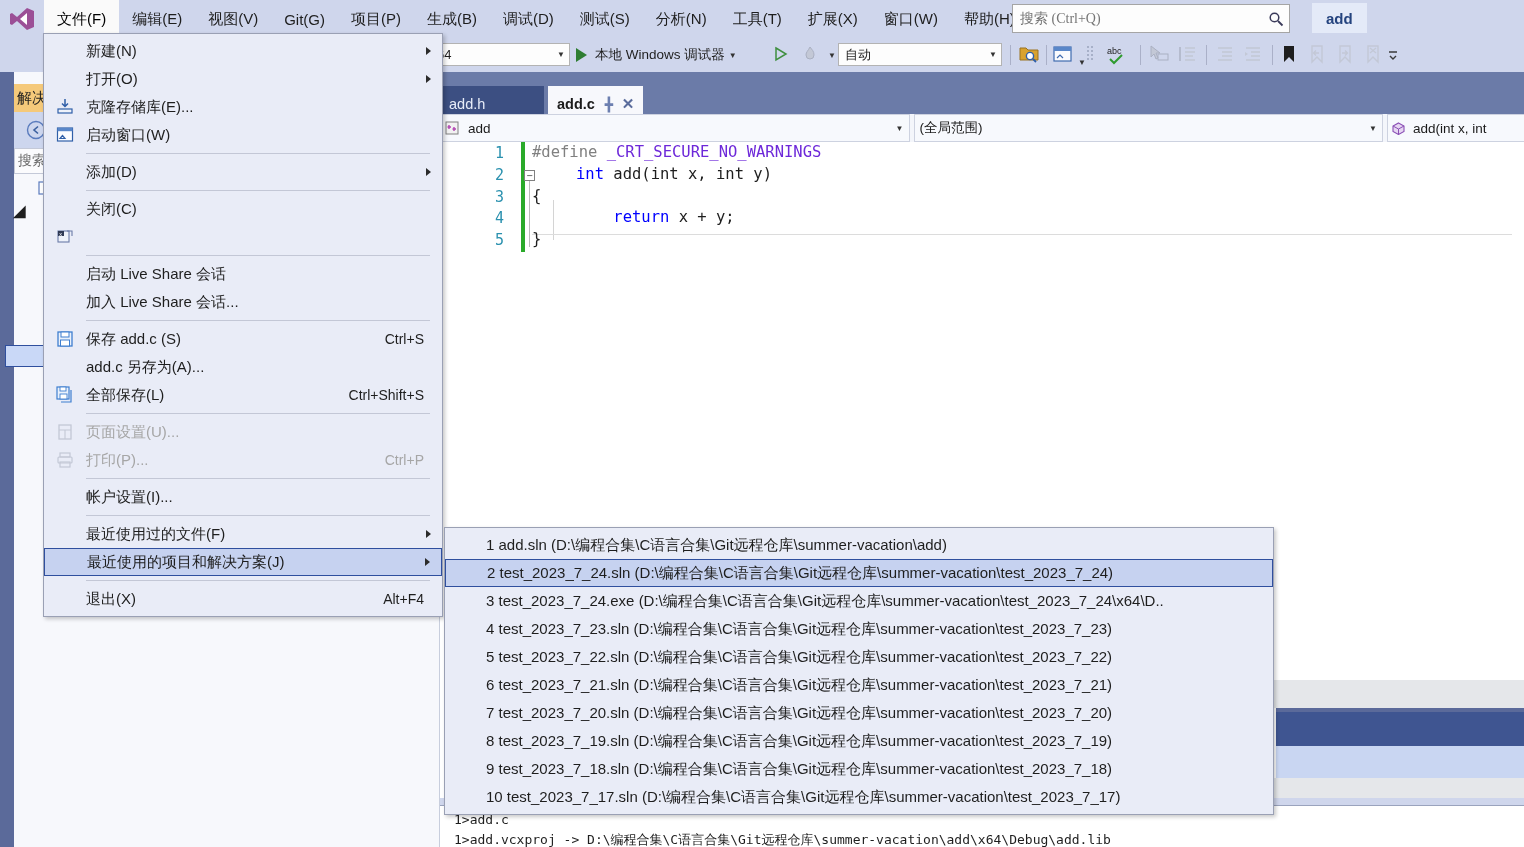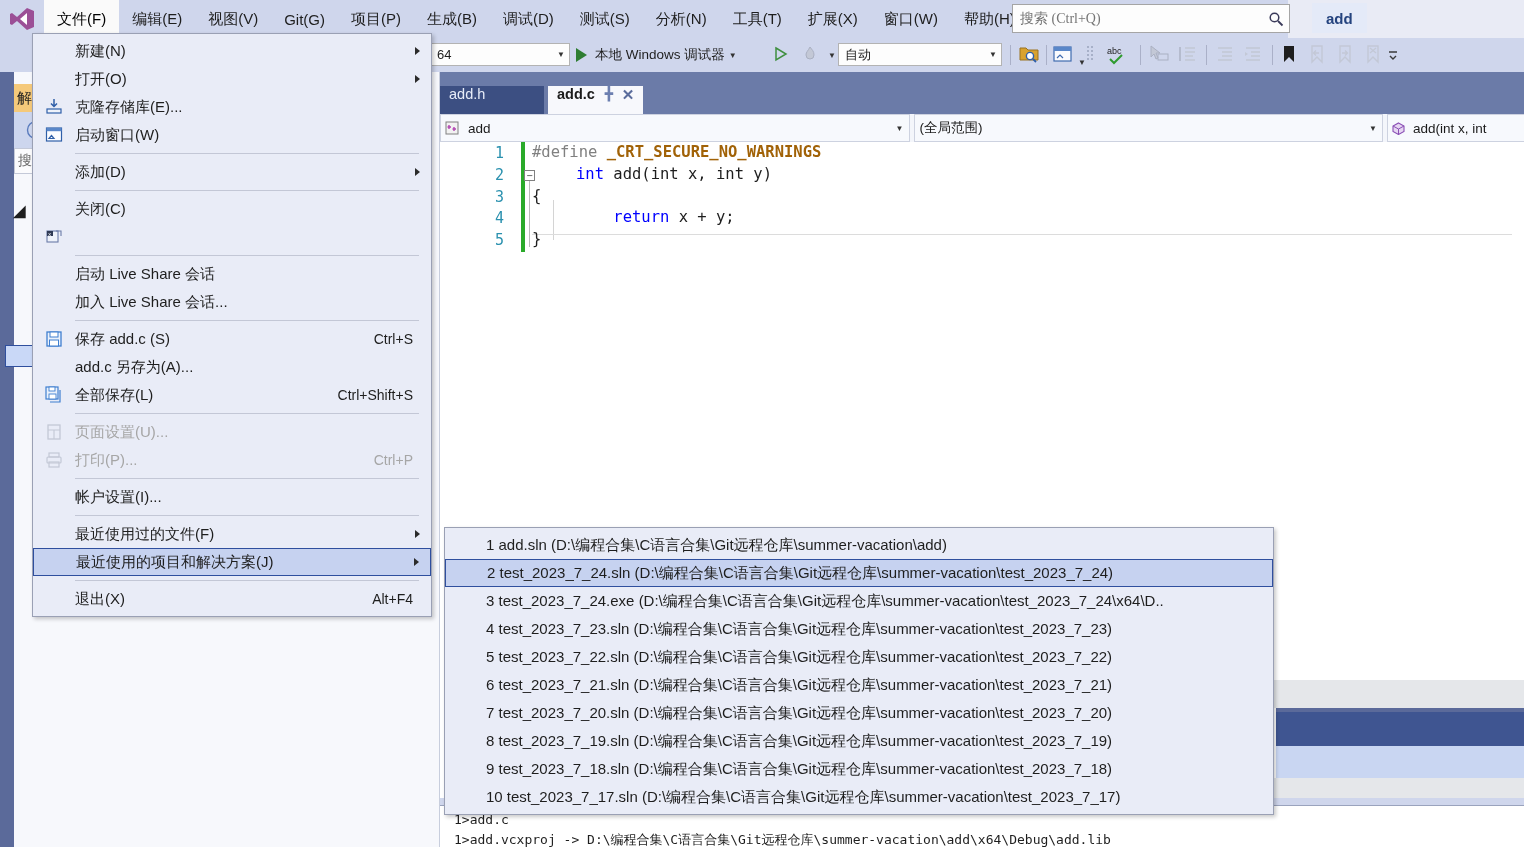--- a/index.html
+++ b/index.html
@@ -7,21 +7,21 @@
     margin: 0; padding: 0;
     width: 1524px; height: 847px;
     overflow: hidden;
     font-family: "Liberation Sans", sans-serif;
     background: #e9ebf5;
   }
   #app { position: relative; width: 1524px; height: 847px; background: #e9ebf5; }
 
   
   .menubar {
-    position: absolute; left: 0; top: 0; width: 1288px; height: 38px;
+    position: absolute; left: 0; top: 0; width: 1524px; height: 38px;
     background: #cfd6ec;
     display: flex; align-items: center;
   }
   .vs-logo { width: 44px; height: 38px; display: flex; align-items: center; justify-content: center; }
   .vs-logo svg { display: block; }
   .menu-items { display: flex; align-items: stretch; height: 38px; }
   .menu-item {
     padding: 0 13px; display: flex; align-items: center;
     font-size: 15px; color: #1e1e1e; white-space: nowrap; cursor: default;
   }
@@ -100,21 +100,21 @@
   
   .editor-host {
     position: absolute; left: 440px; top: 72px; width: 1084px; height: 775px;
     background: #6b7ba8;
   }
   .tabstrip {
     position: absolute; left: 440px; top: 86px; width: 1084px; height: 28px;
     background: #6b7ba8;
   }
   .etab {
-    position: absolute; top: 0; height: 36px; display: flex; 
+    position: absolute; top: 0; height: 36px; display: flex; align-items: center;
     padding: 0 9px; font-size: 14.5px; white-space: nowrap;
   }
   .etab.inactive { background: #3c4f82; color: #e7ecf8; left: 0; width: 104px; }
   .etab.active { background: #f7f8fc; color: #1b1b1b; font-weight: bold; left: 108px; }
   .tab-pin { margin-left: 10px; color: #6c7fb0; font-size: 13px; }
   .tab-x { margin-left: 9px; color: #5a6c9c; font-size: 15px; }
 
   .navbar2 {
     position: absolute; left: 440px; top: 114px; width: 1084px; height: 28px;
     background: #f4f6fb; display: flex; align-items: stretch;
@@ -134,21 +134,21 @@
     position: absolute; left: 0; width: 64px; text-align: right;
     font-family: "DejaVu Sans Mono", monospace; font-size: 15px; color: #2b91af;
   }
   .chg-bar { position: absolute; left: 81px; width: 4px; background: #2aaa2a; }
   .codeline {
     position: absolute; left: 92px;
     font-family: "DejaVu Sans Mono", monospace; font-size: 15.5px;
     white-space: pre; color: #1e1e1e;
   }
   .k-pre { color: #808080; }
-  .k-mac { color: #a16207; font-weight: bold; }
+  .k-mac { color: #6d28d9; }
   .k-kw  { color: #0000ff; margin-left: 44px; }
   .k-fn  { color: #1e1e1e; }
   .fold-box {
     position: absolute; left: 84px; width: 11px; height: 11px;
     border: 1px solid #808080; background: #fff;
     font-family: "DejaVu Sans Mono", monospace; font-size: 10px; line-height: 9px;
     text-align: center; color: #555;
   }
   .fold-line { position: absolute; left: 89px; width: 1px; background: #b9b9b9; }
   .indent-guide { position: absolute; width: 1px; background: #d4d4d4; }
@@ -167,21 +167,21 @@
   }
   .out-line {
     position: absolute; left: 14px;
     font-family: "DejaVu Sans Mono", monospace; font-size: 13px; color: #1e1e1e;
     white-space: pre;
   }
   .out-topbar { position: absolute; left: 440px; top: 798px; width: 1084px; height: 7px; background: #cfd6ec; }
 
   
   .menu-panel {
-    position: absolute; left: 32px; top: 33px; width: 400px;
+    position: absolute; left: 43px; top: 33px; width: 400px;
     background: #e9ecf7; border: 1px solid #9aa0b4;
     box-shadow: 2px 2px 4px rgba(0,0,0,.22);
     padding: 3px 0;
   }
   .mrow {
     position: relative; height: 28px; display: flex; align-items: center;
     font-size: 15px; color: #1e1e1e; white-space: nowrap;
   }
   .mrow.disabled { color: #a6a6a6; }
   .mrow.sel { background: #c6d2f0; border: 1px solid #2f4f9e; height: 28px; }

